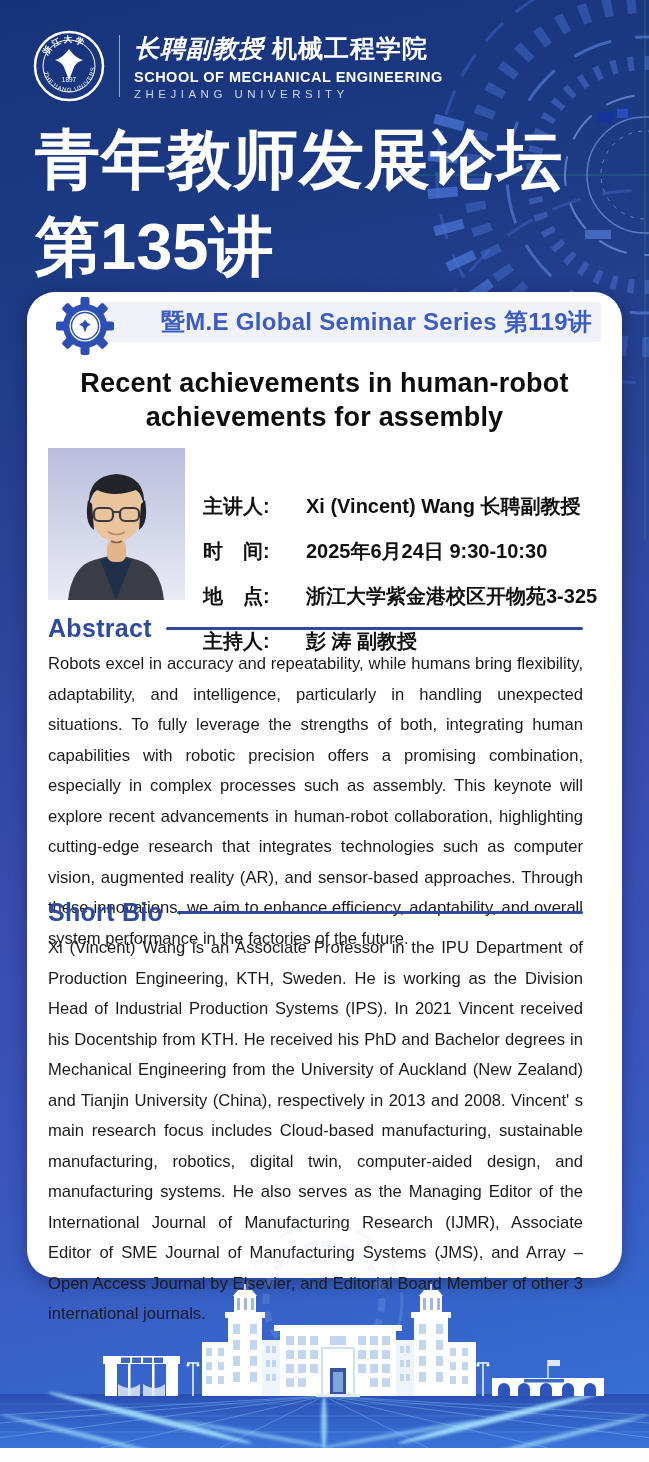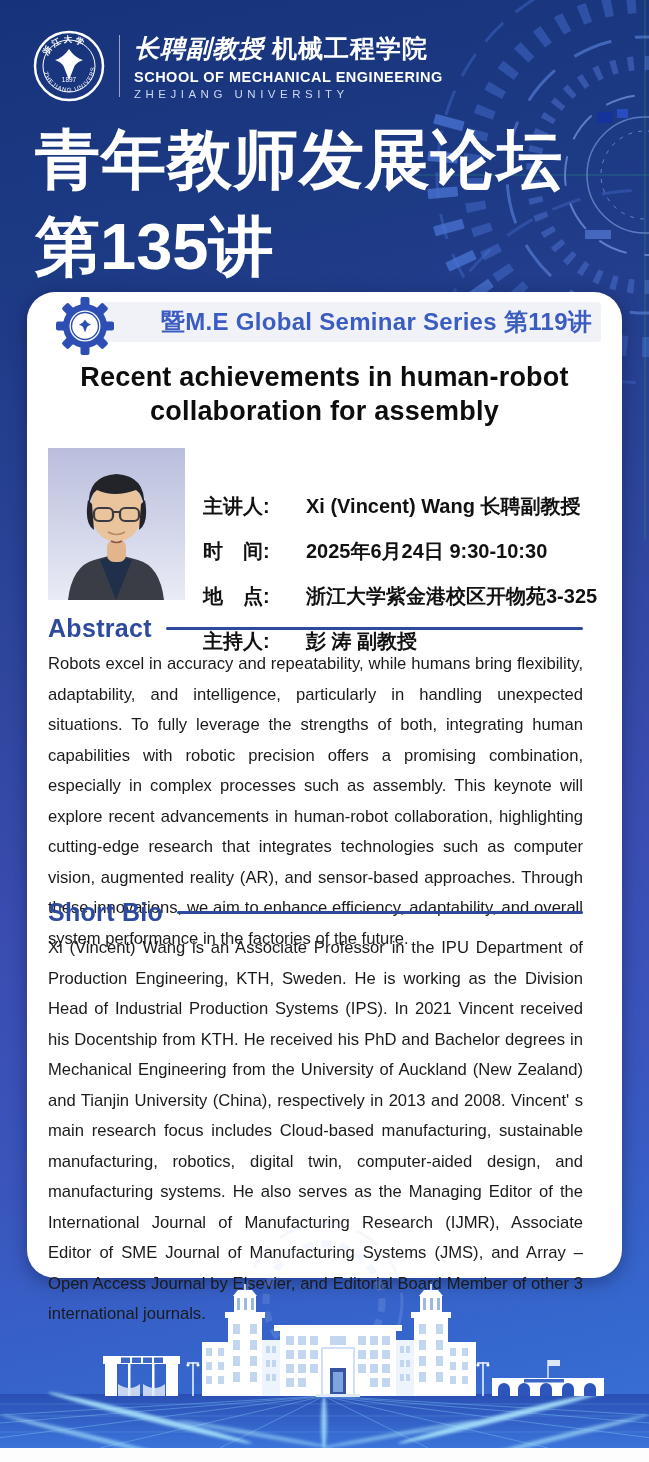--- a/index.html
+++ b/index.html
@@ -24,21 +24,21 @@
   .hero{position:absolute;left:35px;top:118px;color:#fff;font-weight:700;line-height:1.3;}
   .hero .l1{font-size:65px;letter-spacing:1px;white-space:nowrap;text-align:right;}
   .hero .l2{font-size:65px;margin-top:2px;}
   
   .card{position:absolute;left:27px;top:292px;width:595px;height:986px;background:#fff;border-radius:28px;
         box-shadow:0 4px 18px rgba(0,0,30,.35);}
   .badge{position:absolute;left:72px;top:10px;width:502px;height:40px;background:#f1f2f7;border-radius:4px;
          display:flex;align-items:center;}
   .badge .btxt{margin-left:62px;font-size:24px;font-weight:600;color:#3b5cc0;letter-spacing:.3px;}
   .gear{position:absolute;left:28px;top:4px;width:60px;height:60px;}
-  .entitle{position:absolute;left:0;top:68px;width:100%;text-align:center;color:#0d0d0d;font-weight:700;
+  .entitle{position:absolute;left:0;top:74px;width:100%;text-align:center;color:#0d0d0d;font-weight:700;
            font-size:27px;line-height:34px;letter-spacing:.2px;}
   
   .photo{position:absolute;left:21px;top:156px;width:137px;height:152px;overflow:hidden;}
   .srows{position:absolute;left:176px;top:160px;width:400px;margin-top:40px;}
   .srow{display:flex;margin-bottom:17px;font-weight:700;color:#111;font-size:20px;line-height:28px;white-space:nowrap;}
   .srow .lab{min-width:103px;}
   
   .sect{position:absolute;left:21px;right:39px;}
   .shead{display:flex;align-items:center;}
   .shead .ht{font-size:25px;font-weight:700;color:#2e4a9e;letter-spacing:.3px;}
@@ -157,21 +157,21 @@
           </g>
         <circle cx="30" cy="30" r="22"></circle>
       </g>
       <circle cx="30" cy="30" r="15.5" fill="#fff"></circle>
       <circle cx="30" cy="30" r="13.5" fill="none" stroke="#2d4fb3" stroke-width="1.4"></circle>
       <path d="M24 28.5 q4 -1 6 -5 q2 4 6 5 q-3 1 -4 2.5 l-2 5.5 -2 -5.5 q-1 -1.5 -4 -2.5 z" fill="#2d4fb3"></path>
     </svg>
 
     <div class="entitle">
       <div>Recent achievements in human-robot</div>
-      <div>collaboration for assembly</div>
+      <div>achievements for assembly</div>
     </div>
 
     <svg class="photo" viewBox="0 0 137 152" preserveAspectRatio="none">
       <defs>
         <linearGradient id="pbg" x1="0" y1="0" x2="0" y2="1">
           <stop offset="0" stop-color="#b9bedd"></stop>
             <stop offset="1" stop-color="#e9ebf5"></stop>
         </linearGradient>
       </defs>
       <rect width="137" height="152" fill="url(#pbg)"></rect>

